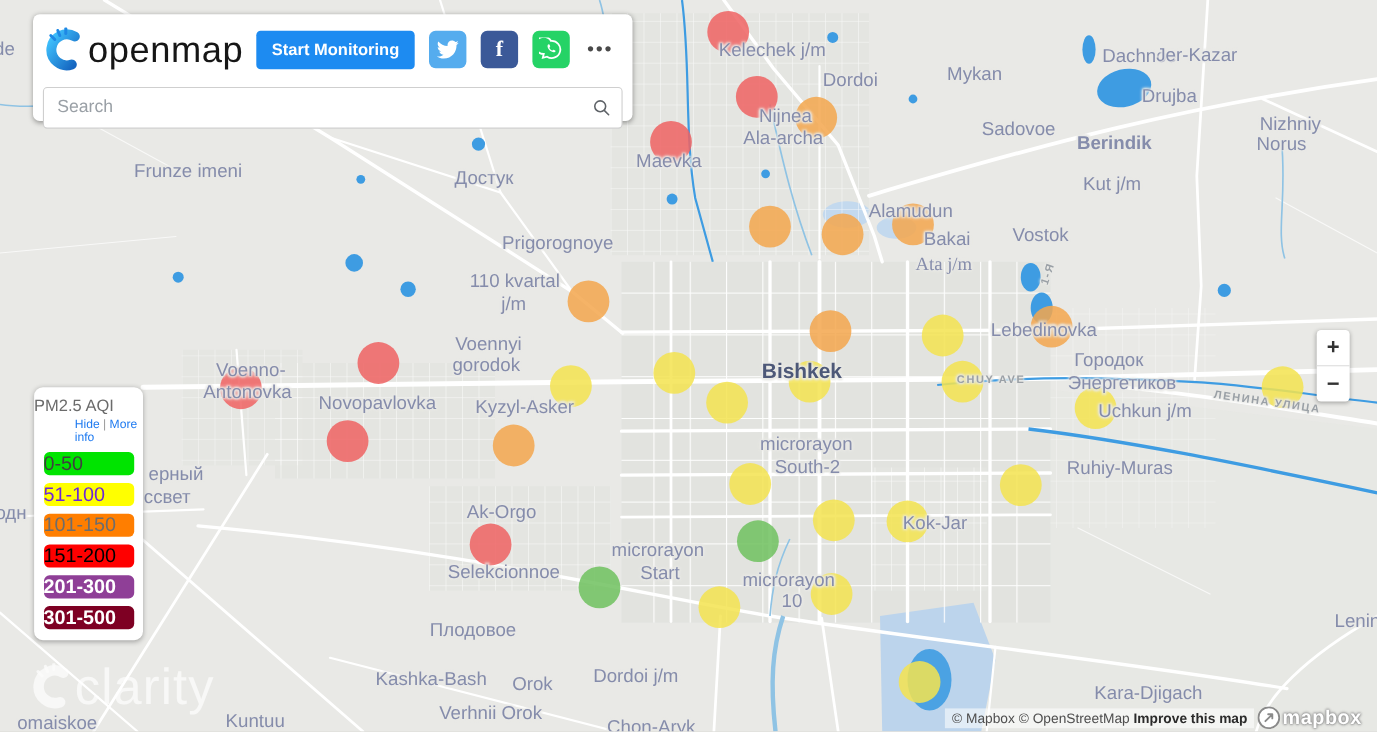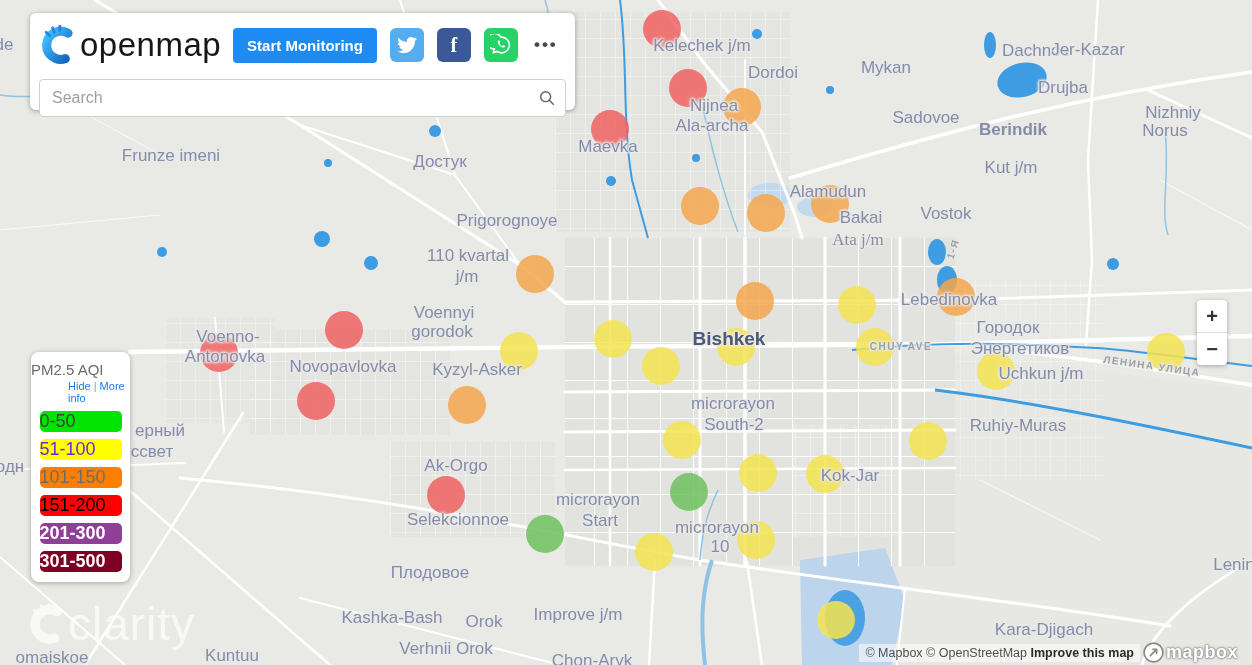--- a/index.html
+++ b/index.html
@@ -249,21 +249,21 @@
       <span class="mlabel" style="left: 458px; top: 520px;">Selekcionnoe</span>
       <span class="mlabel" style="left: 598px; top: 500px;">microrayon</span>
       <span class="mlabel" style="left: 600px; top: 521px;">Start</span>
       <span class="mlabel" style="left: 717px; top: 528px;">microrayon</span>
       <span class="mlabel" style="left: 720px; top: 547px;">10</span>
       <span class="mlabel" style="left: 850px; top: 476px;">Kok-Jar</span>
       <span class="mlabel" style="left: 430px; top: 573px;">Плодовое</span>
       <span class="mlabel" style="left: 392px; top: 618px;">Kashka-Bash</span>
       <span class="mlabel" style="left: 484px; top: 622px;">Orok</span>
       <span class="mlabel" style="left: 446px; top: 649px;">Verhnii Orok</span>
-      <span class="mlabel" style="left: 578px; top: 615px;">Improve j/m</span>
+      <span class="mlabel" style="left: 578px; top: 615px;">Dordoi j/m</span>
       <span class="mlabel" style="left: 592px; top: 661px;">Chon-Aryk</span>
       <span class="mlabel" style="left: 1044px; top: 630px;">Kara-Djigach</span>
       <span class="mlabel" style="left: 232px; top: 656px;">Kuntuu</span>
       <span class="mlabel" style="left: 1234px; top: 565px;">Lenin</span>
       <span class="mlabel" style="left: 160px; top: 431px;">ерный</span>
       <span class="mlabel" style="left: 152px; top: 452px;">ссвет</span>
       <span class="mlabel" style="left: 10px; top: 467px;">одн</span>
       <span class="mlabel" style="left: 52px; top: 658px;">omaiskoe</span>
       <span class="mlabel" style="left: 4px; top: 45px;">de</span>
     </div>

